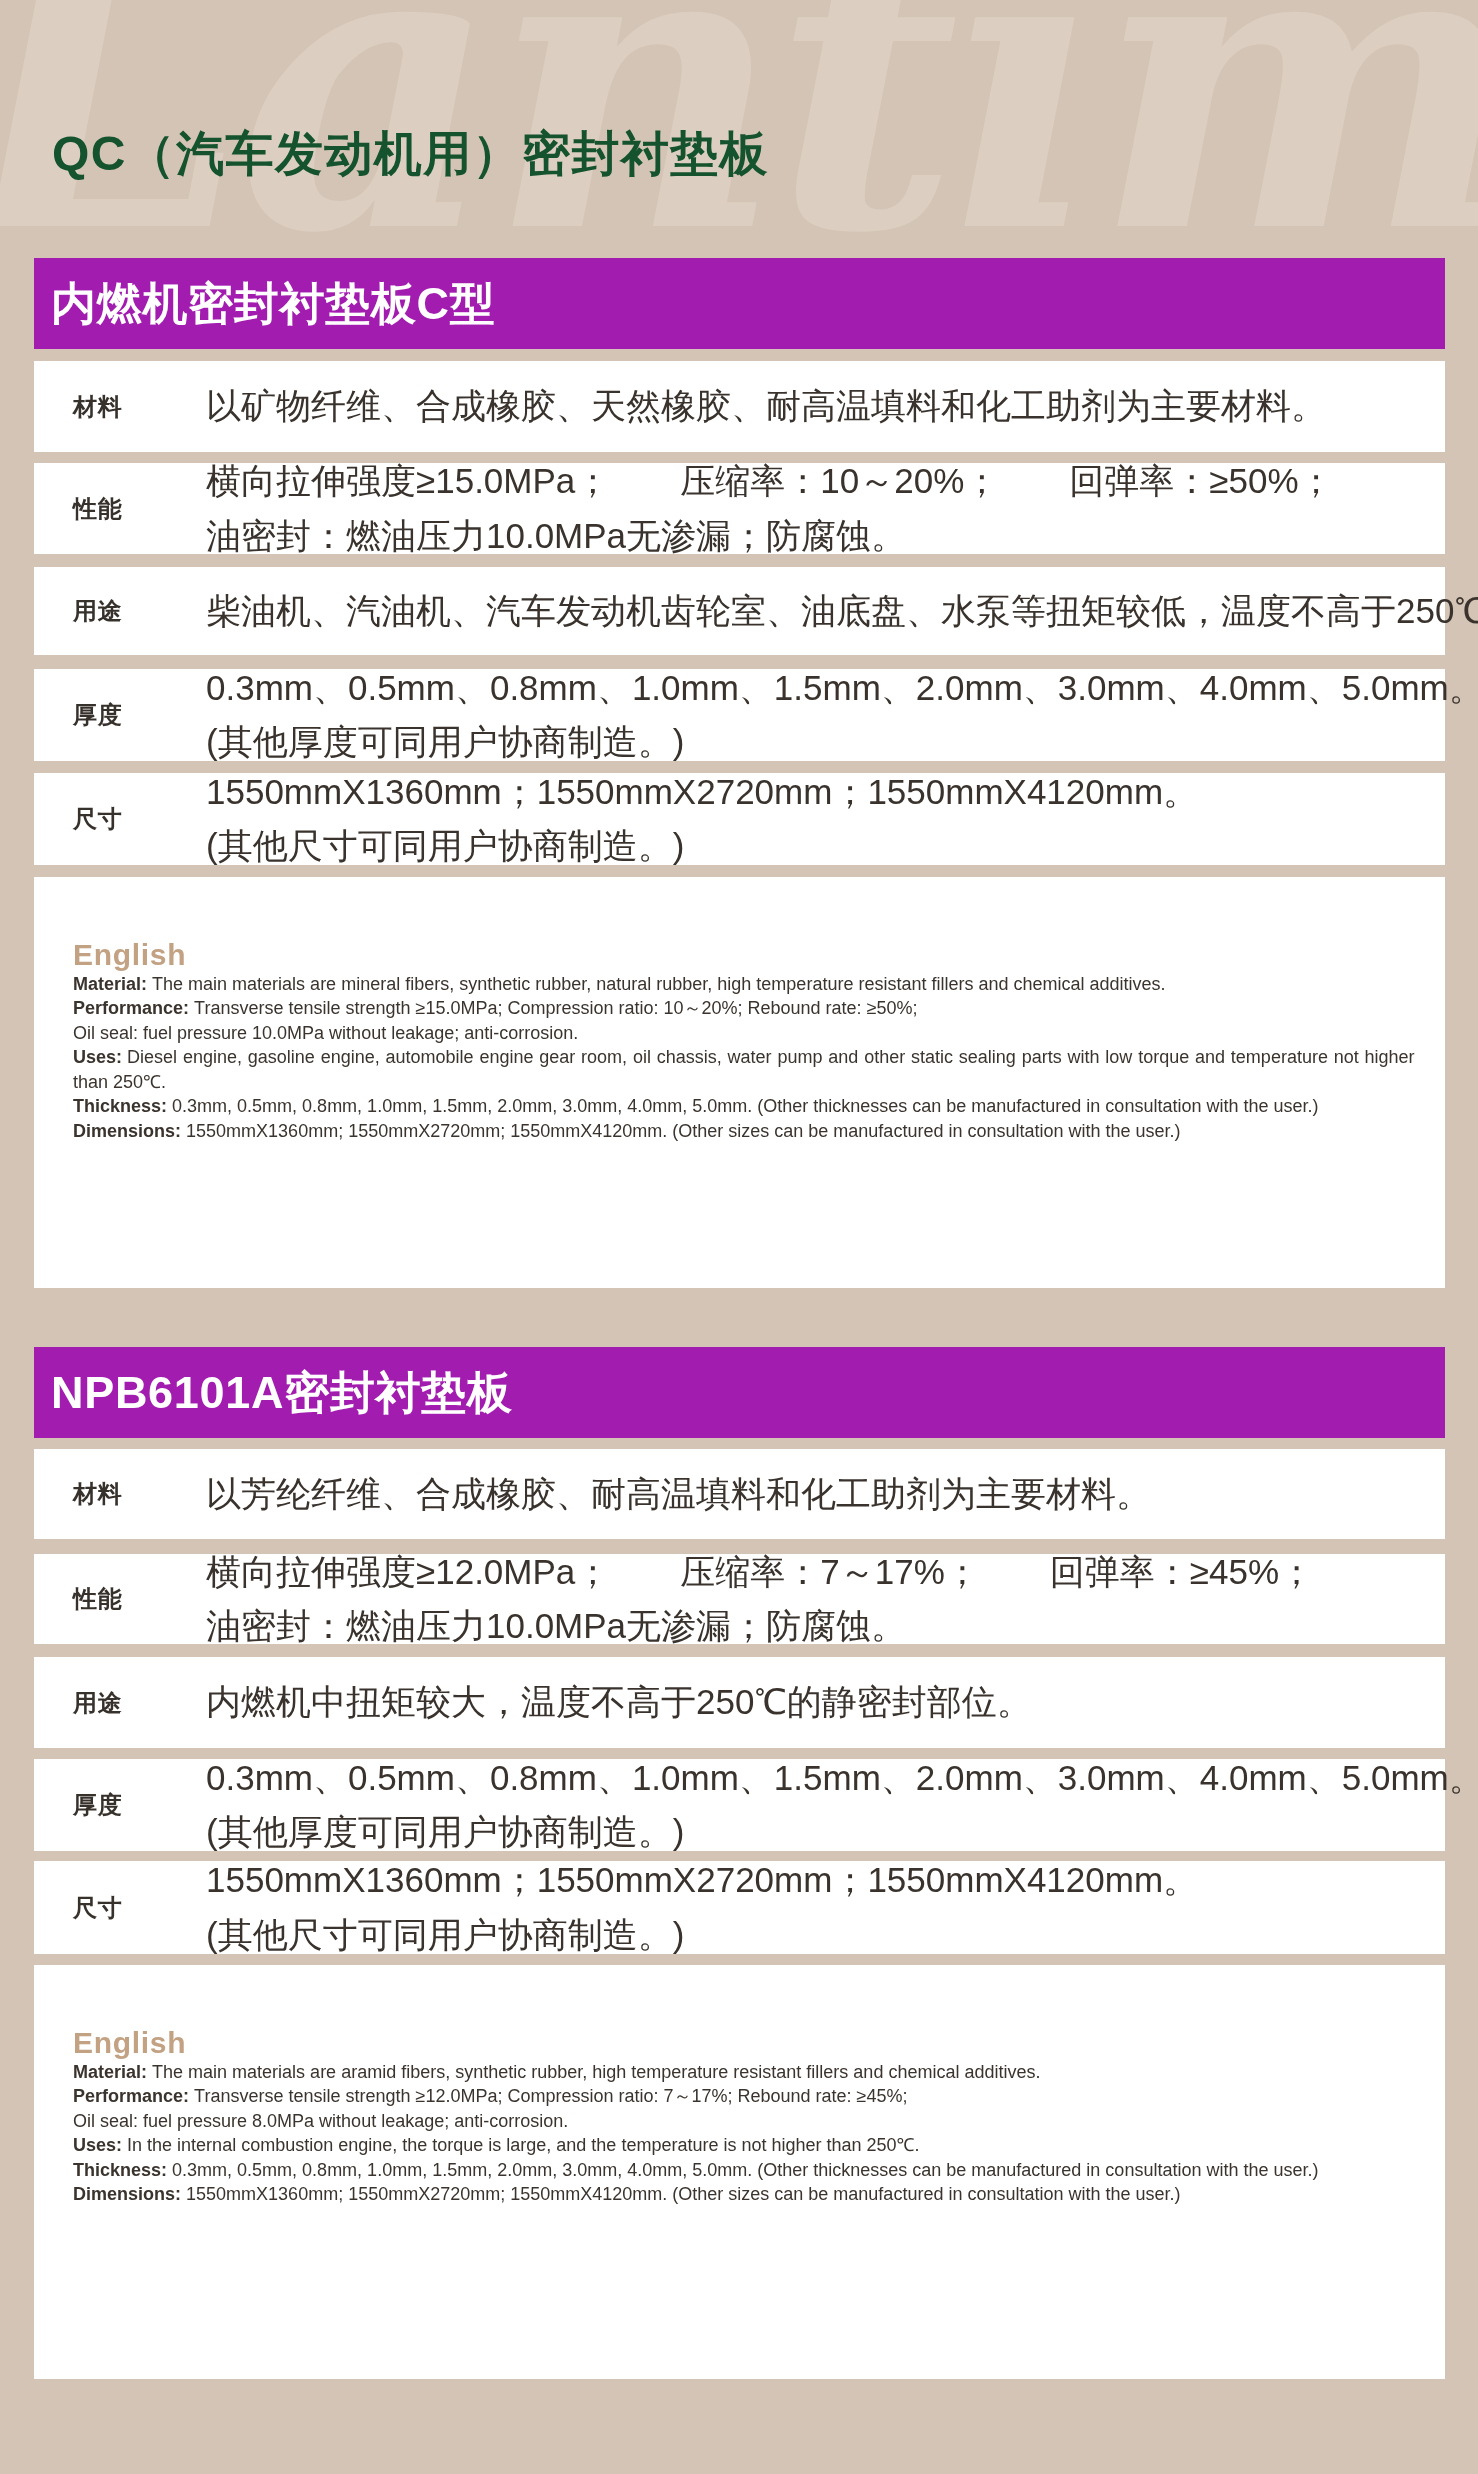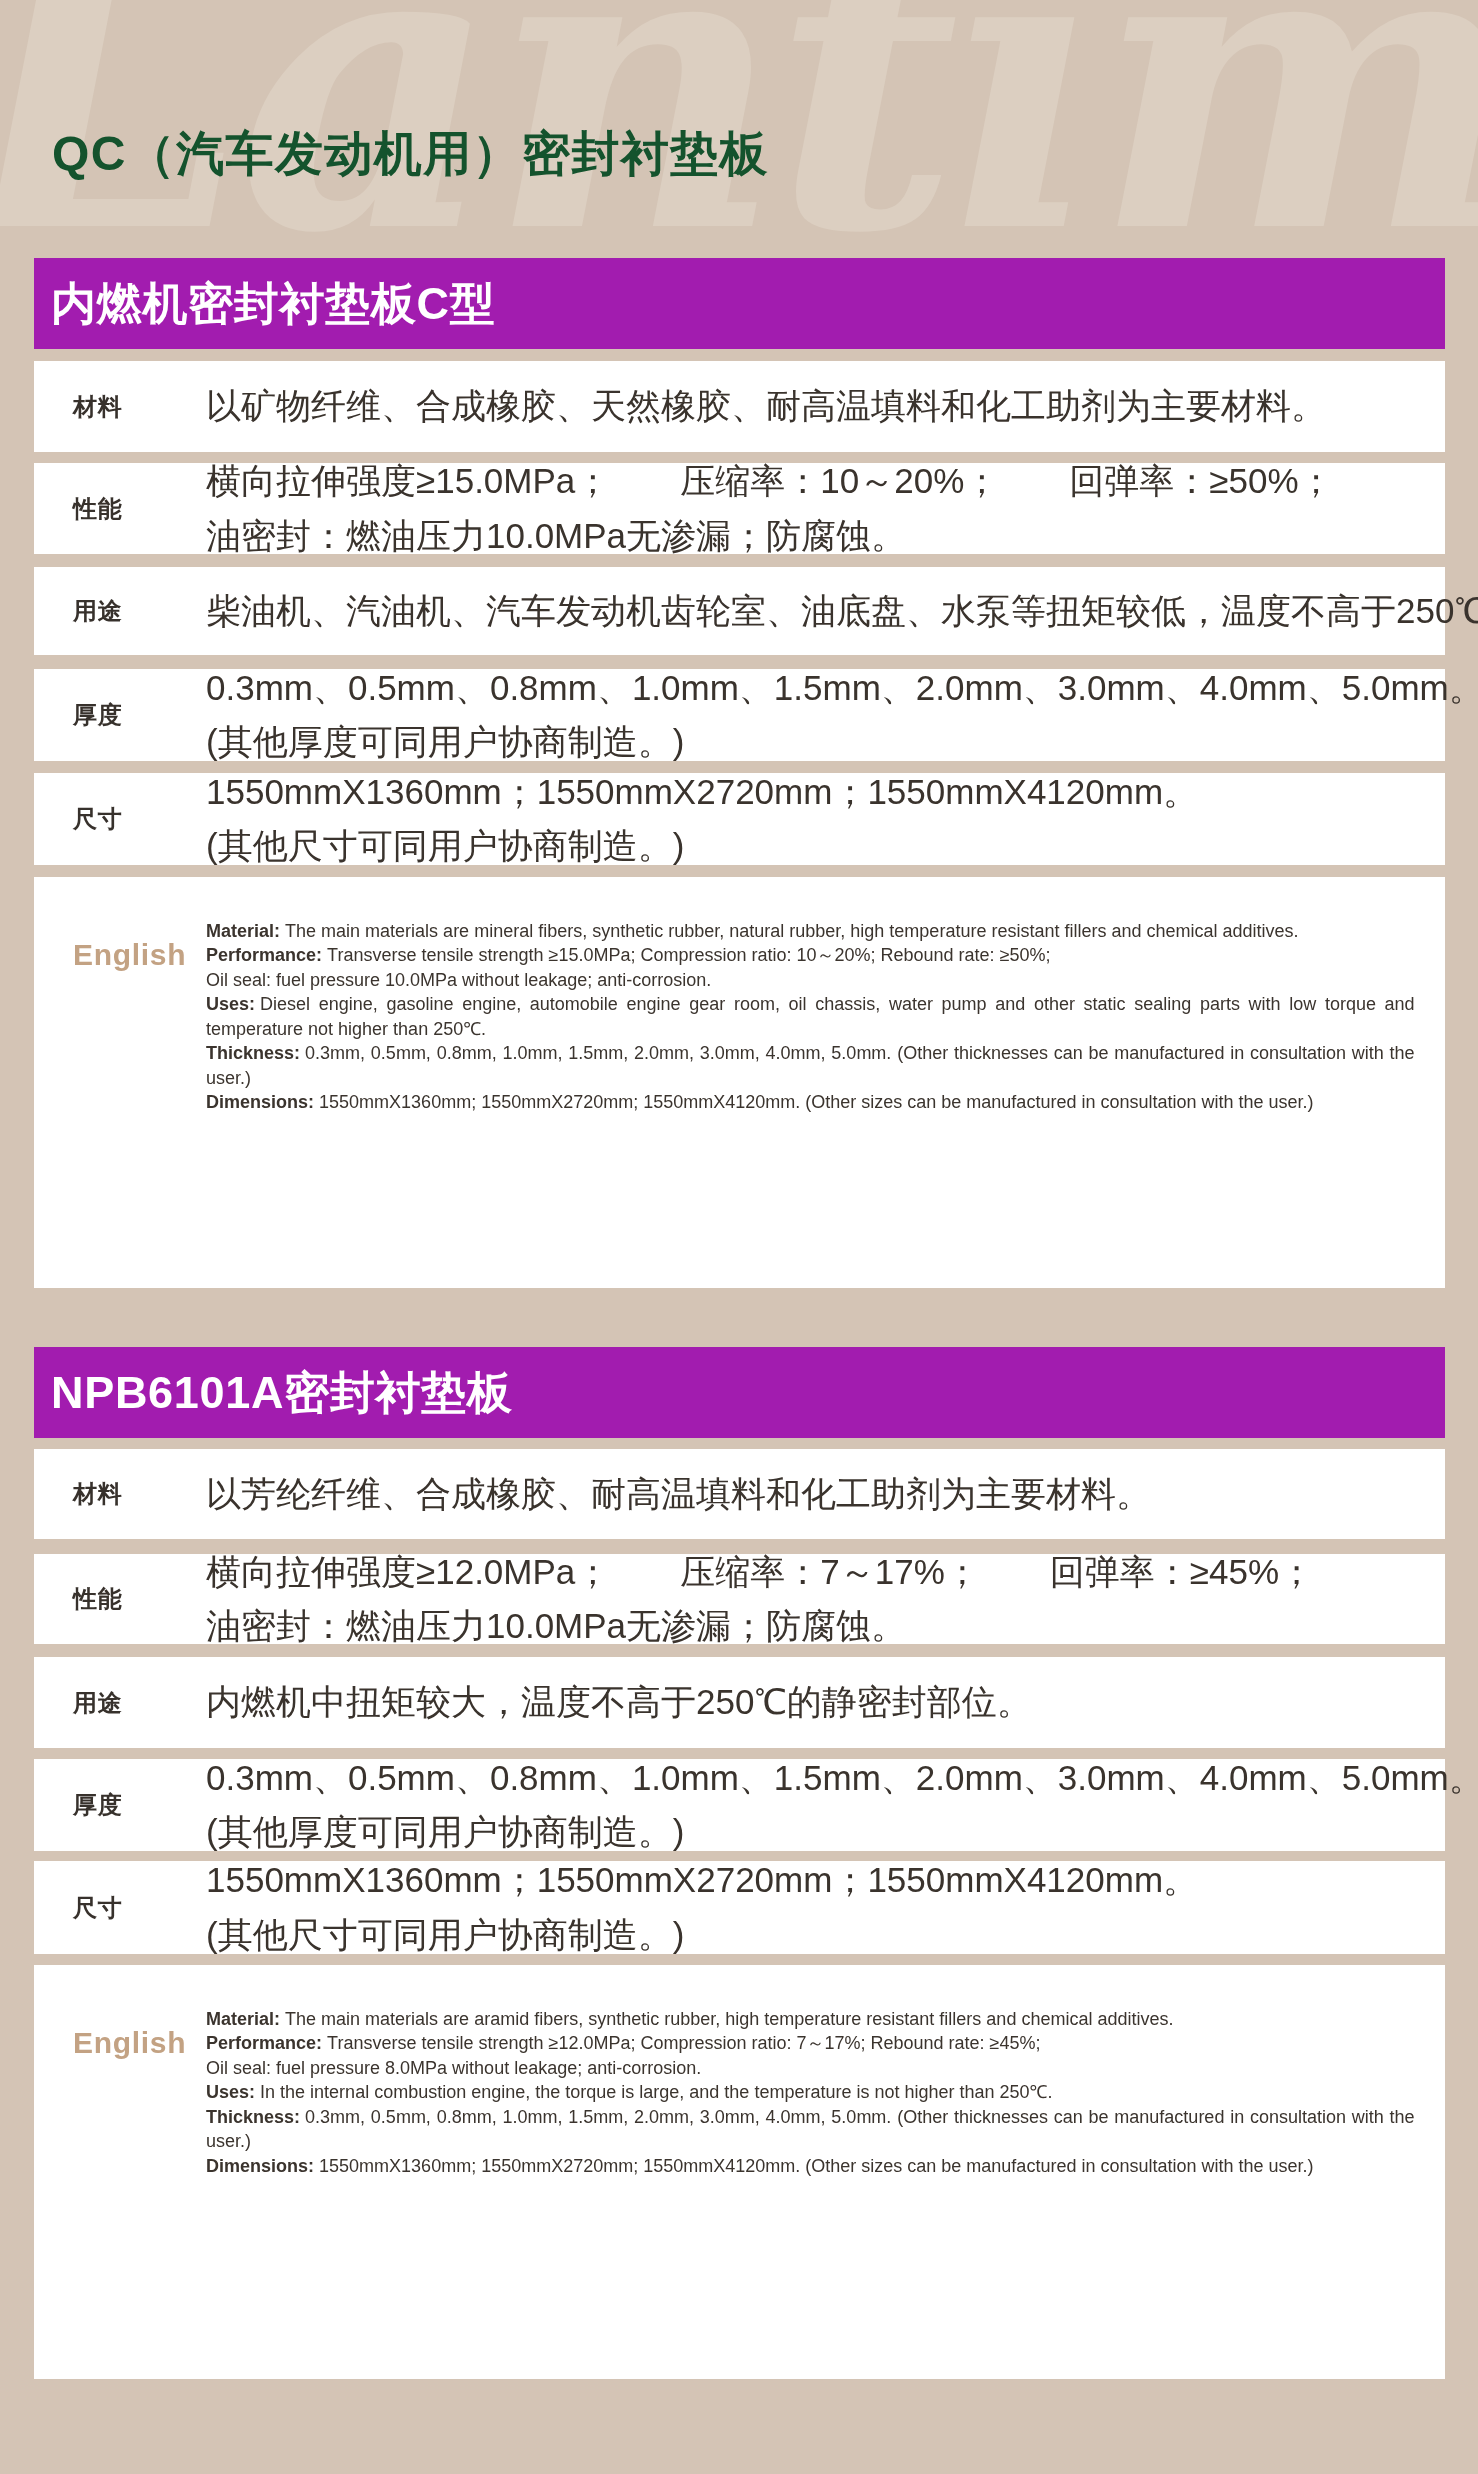--- a/index.html
+++ b/index.html
@@ -57,21 +57,21 @@
     color:#37312c;
     letter-spacing:0.7px;
   }
   .row-content{
     flex:1;
     font-size:35px;
     line-height:1.55;
     color:#3a332d;
   }
   .row-content .line{white-space:nowrap;}
-  .row.eng{align-items:flex-start;padding-top:42px;}
+  .row.eng{align-items:flex-start;padding-top:42px;flex-direction:column;}
   .eng-label{
     font-size:30px;font-weight:700;
     color:#c3a283;
     margin-top:18.7px;
   }
   .eng-body{
     font-size:18px;
     line-height:1.36;
     text-align:justify;
     color:#3b342e;

